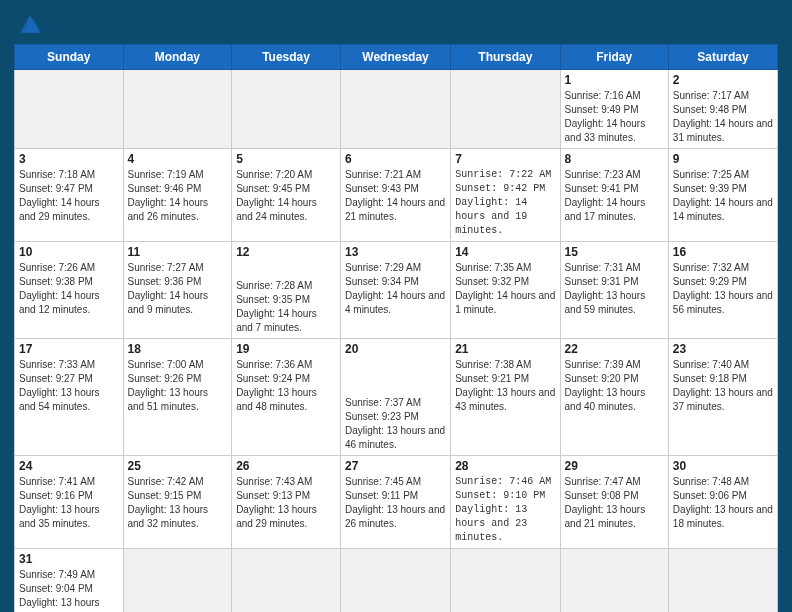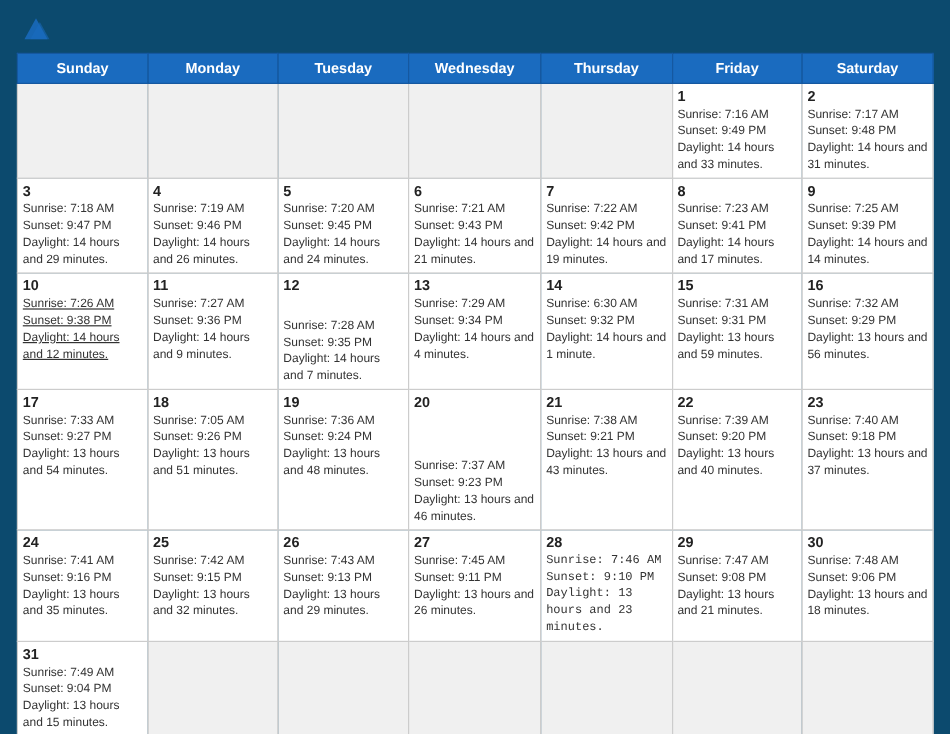--- a/index.html
+++ b/index.html
@@ -172,41 +172,41 @@
 Daylight: 14 hours and 24 minutes.</div>
           </td>
           <td>
             <span class="day-num">6</span>
             <div class="day-info" style="white-space: pre-line;">Sunrise: 7:21 AM
 Sunset: 9:43 PM
 Daylight: 14 hours and 21 minutes.</div>
           </td>
           <td>
             <span class="day-num">7</span>
-            <div class="day-info" style="white-space: pre-line;">Sunrise: 7:22 AM
+            <div class="day-info" style="white-space: pre-line; font-family: Liberation Mono, monospace;">Sunrise: 7:22 AM
 Sunset: 9:42 PM
 Daylight: 14 hours and 19 minutes.</div>
           </td>
           <td>
             <span class="day-num">8</span>
             <div class="day-info" style="white-space: pre-line;">Sunrise: 7:23 AM
 Sunset: 9:41 PM
 Daylight: 14 hours and 17 minutes.</div>
           </td>
           <td>
             <span class="day-num">9</span>
             <div class="day-info" style="white-space: pre-line;">Sunrise: 7:25 AM
 Sunset: 9:39 PM
 Daylight: 14 hours and 14 minutes.</div>
           </td>
         </tr>
         <tr class="week-row">
           <td>
             <span class="day-num">10</span>
-            <div class="day-info" style="white-space: pre-line; text-decoration: underline;">Sunrise: 7:26 AM
+            <div class="day-info" style="white-space: pre-line;">Sunrise: 7:26 AM
 Sunset: 9:38 PM
 Daylight: 14 hours and 12 minutes.</div>
           </td>
           <td>
             <span class="day-num">11</span>
             <div class="day-info" style="white-space: pre-line;">Sunrise: 7:27 AM
 Sunset: 9:36 PM
 Daylight: 14 hours and 9 minutes.</div>
           </td>
           <td>
@@ -216,21 +216,21 @@
 Daylight: 14 hours and 7 minutes.</div>
           </td>
           <td>
             <span class="day-num">13</span>
             <div class="day-info" style="white-space: pre-line;">Sunrise: 7:29 AM
 Sunset: 9:34 PM
 Daylight: 14 hours and 4 minutes.</div>
           </td>
           <td>
             <span class="day-num">14</span>
-            <div class="day-info" style="white-space: pre-line;">Sunrise: 6:30 AM
+            <div class="day-info" style="white-space: pre-line;">Sunrise: 7:35 AM
 Sunset: 9:32 PM
 Daylight: 14 hours and 1 minute.</div>
           </td>
           <td>
             <span class="day-num">15</span>
             <div class="day-info" style="white-space: pre-line;">Sunrise: 7:31 AM
 Sunset: 9:31 PM
 Daylight: 13 hours and 59 minutes.</div>
           </td>
           <td>
@@ -242,21 +242,21 @@
         </tr>
         <tr class="week-row">
           <td>
             <span class="day-num">17</span>
             <div class="day-info" style="white-space: pre-line;">Sunrise: 7:33 AM
 Sunset: 9:27 PM
 Daylight: 13 hours and 54 minutes.</div>
           </td>
           <td>
             <span class="day-num">18</span>
-            <div class="day-info" style="white-space: pre-line;">Sunrise: 7:05 AM
+            <div class="day-info" style="white-space: pre-line;">Sunrise: 7:00 AM
 Sunset: 9:26 PM
 Daylight: 13 hours and 51 minutes.</div>
           </td>
           <td>
             <span class="day-num">19</span>
             <div class="day-info" style="white-space: pre-line;">Sunrise: 7:36 AM
 Sunset: 9:24 PM
 Daylight: 13 hours and 48 minutes.</div>
           </td>
           <td>

